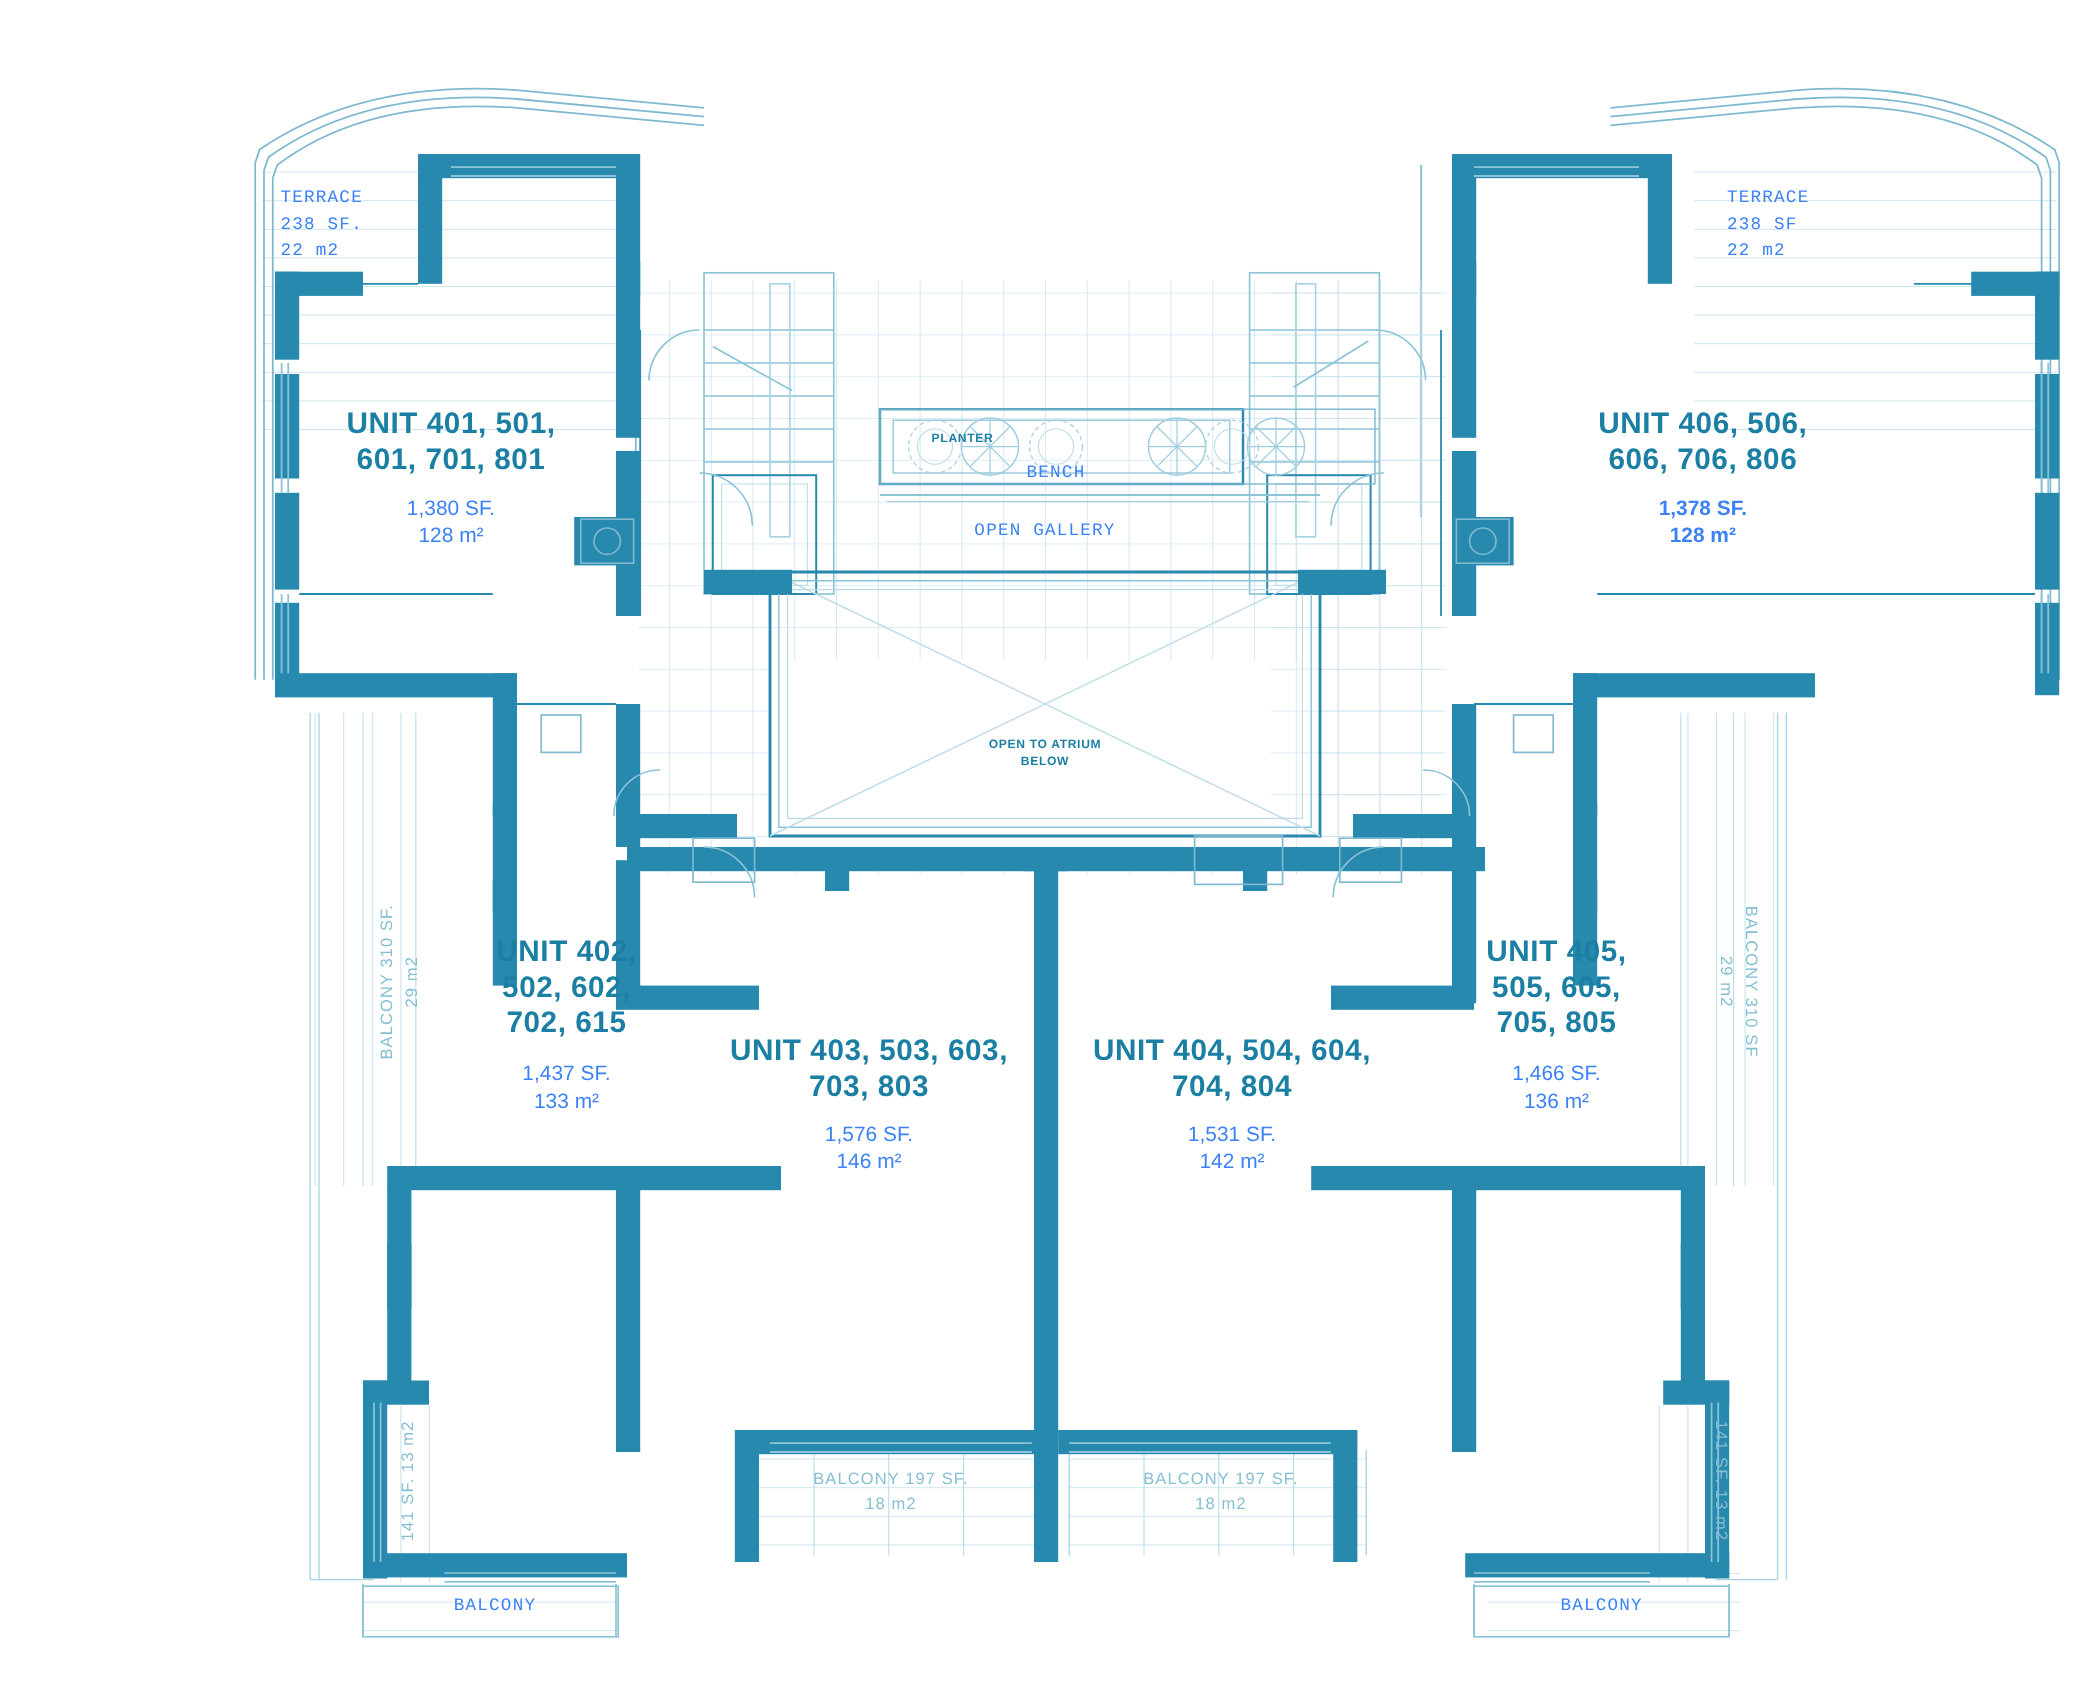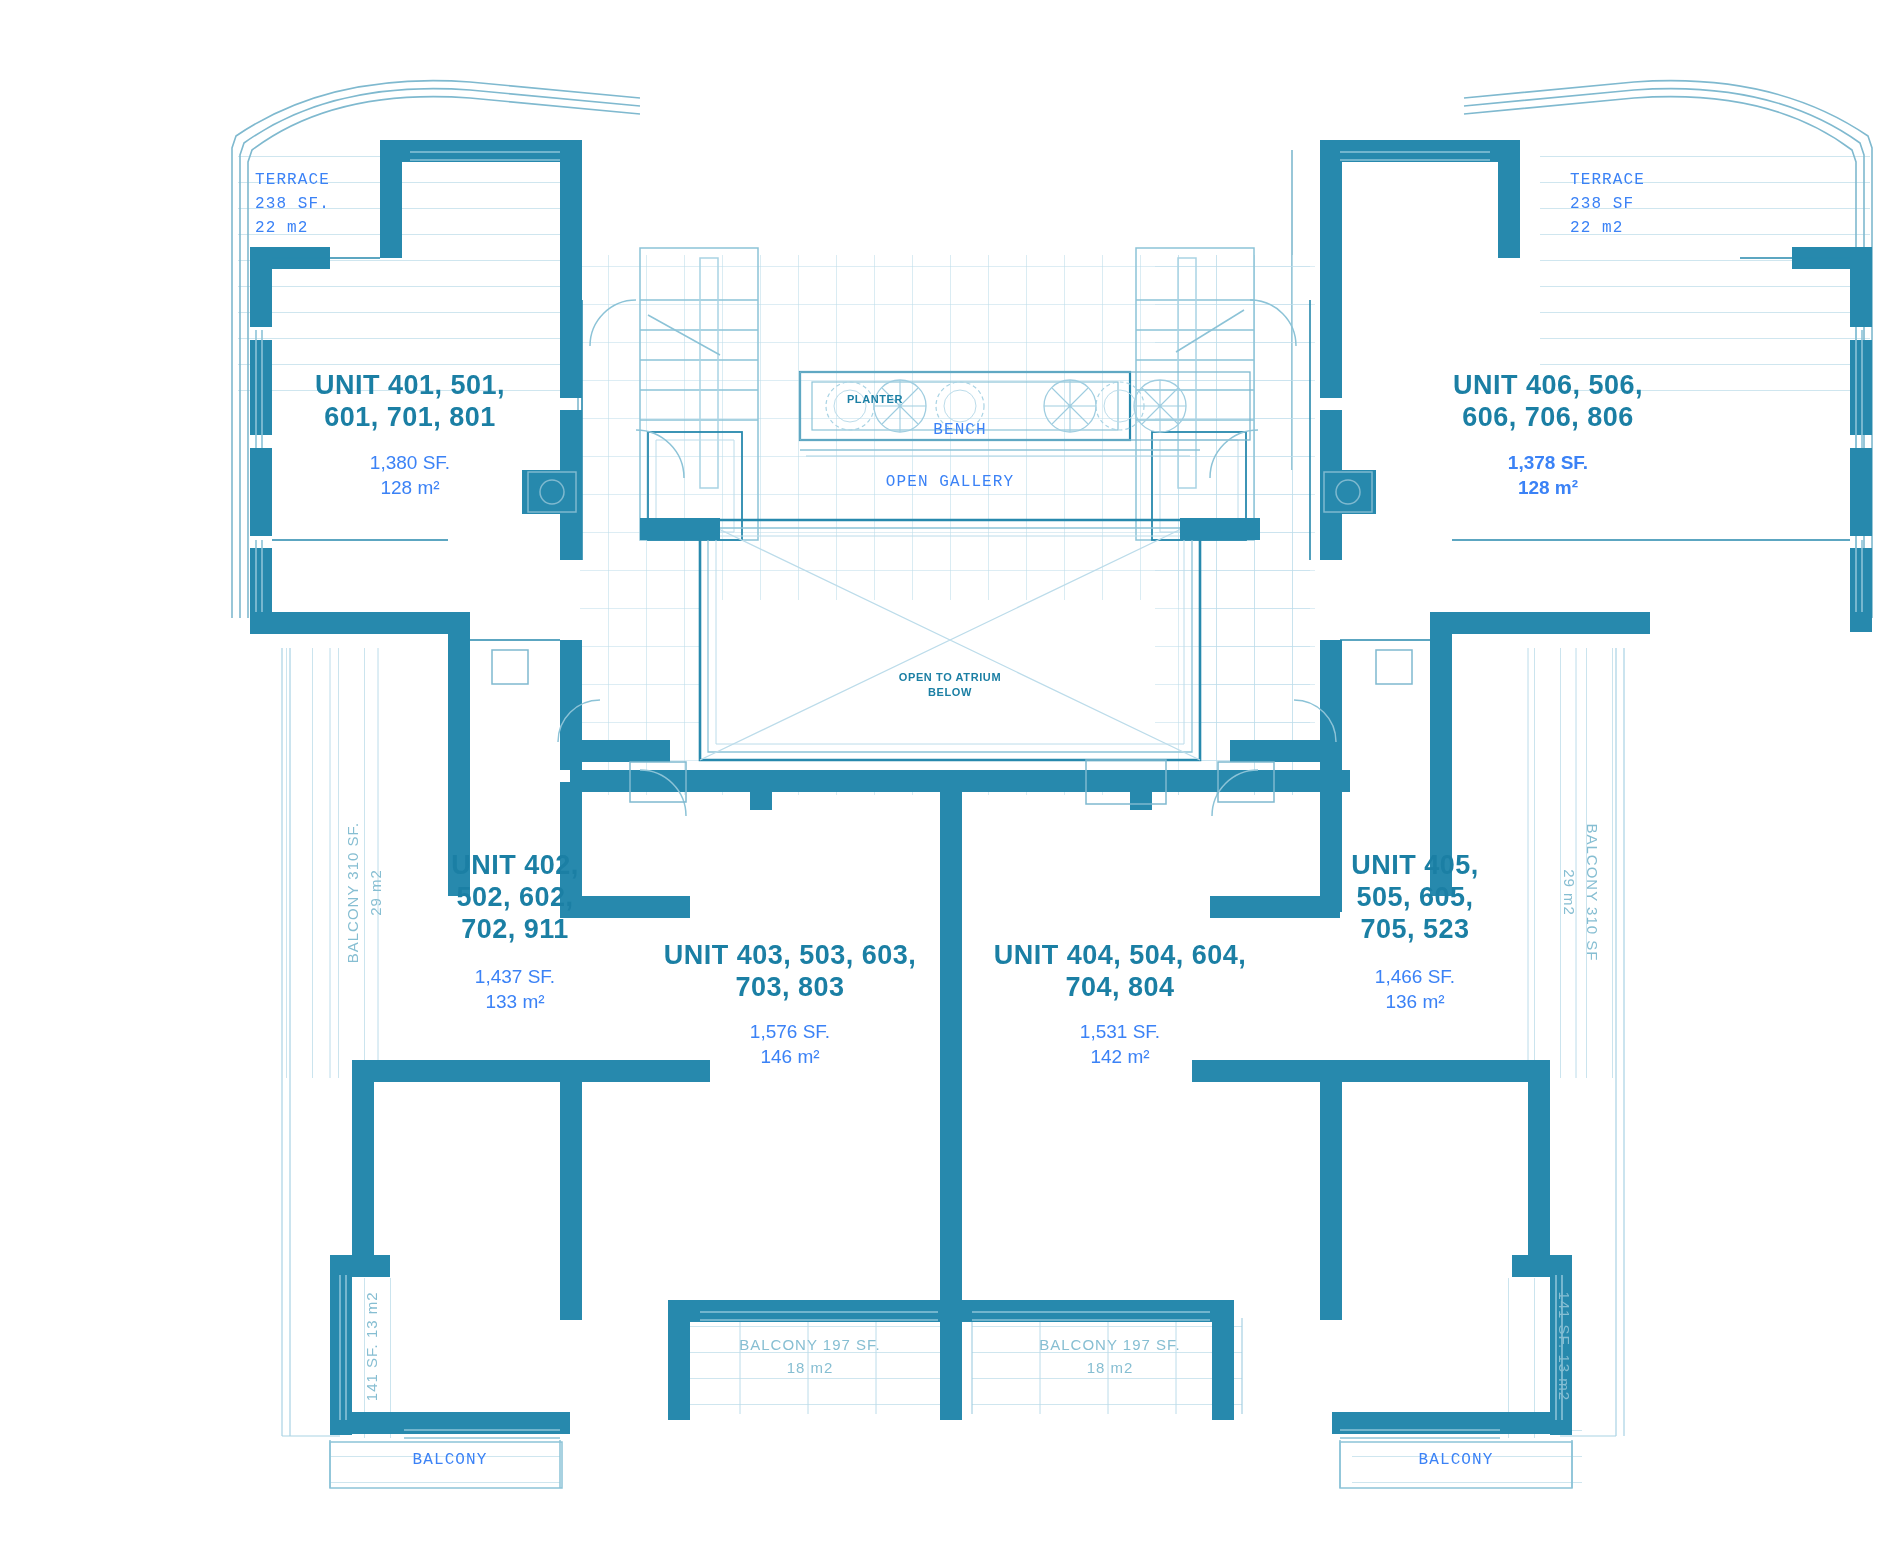--- a/index.html
+++ b/index.html
@@ -263,34 +263,34 @@
   <div class="lbl unit-name" style="left:250px;top:370px;width:320px;">UNIT 401, 501,
 601, 701, 801</div>
   <div class="lbl unit-area" style="left:250px;top:446px;width:320px;"><span>1,380 SF.</span><br><span>128 m²</span></div>
 
   <div class="lbl unit-name" style="left:1388px;top:370px;width:320px;">UNIT 406, 506,
 606, 706, 806</div>
   <div class="lbl unit-area" style="left:1388px;top:446px;width:320px;font-weight:bold;"><span>1,378 SF.</span><br><span>128 m²</span></div>
 
   <div class="lbl unit-name" style="left:400px;top:850px;width:230px;">UNIT 402,
 502, 602,
-702, 911</div>
+702, 615</div>
   <div class="lbl unit-area" style="left:400px;top:960px;width:230px;"><span>1,437 SF.</span><br><span>133 m²</span></div>
 
   <div class="lbl unit-name" style="left:620px;top:940px;width:340px;">UNIT 403, 503, 603,
 703, 803</div>
   <div class="lbl unit-area" style="left:620px;top:1015px;width:340px;"><span>1,576 SF.</span><br><span>146 m²</span></div>
 
   <div class="lbl unit-name" style="left:950px;top:940px;width:340px;">UNIT 404, 504, 604,
 704, 804</div>
   <div class="lbl unit-area" style="left:950px;top:1015px;width:340px;"><span>1,531 SF.</span><br><span>142 m²</span></div>
 
   <div class="lbl unit-name" style="left:1300px;top:850px;width:230px;">UNIT 405,
 505, 605,
-705, 523</div>
+705, 805</div>
   <div class="lbl unit-area" style="left:1300px;top:960px;width:230px;"><span>1,466 SF.</span><br><span>136 m²</span></div>
 
   <div class="lbl thin" style="left:255px;top:168px;width:160px;text-align:left;">TERRACE
 238 SF.
 22 m2</div>
   <div class="lbl thin" style="left:1570px;top:168px;width:160px;text-align:left;">TERRACE
 238 SF
 22 m2</div>
 
   <div class="lbl bold-sm" style="left:800px;top:392px;width:150px;">PLANTER</div>

